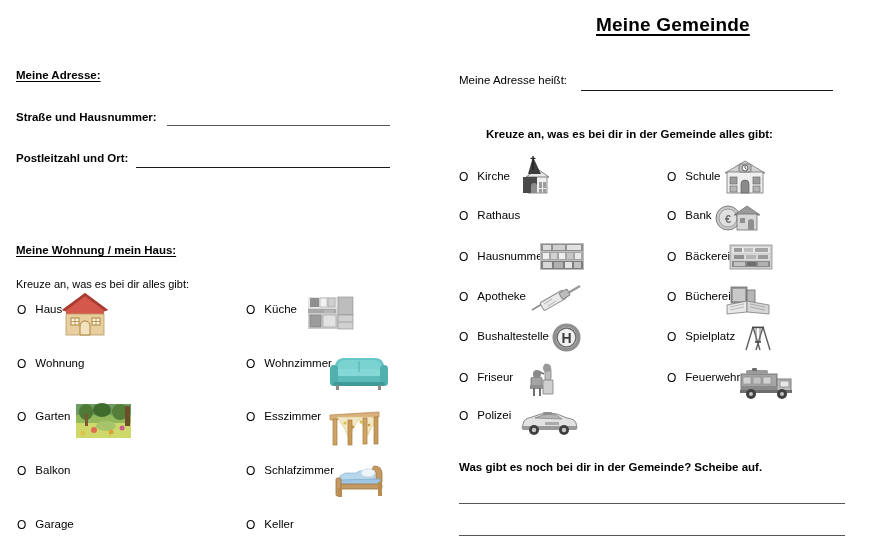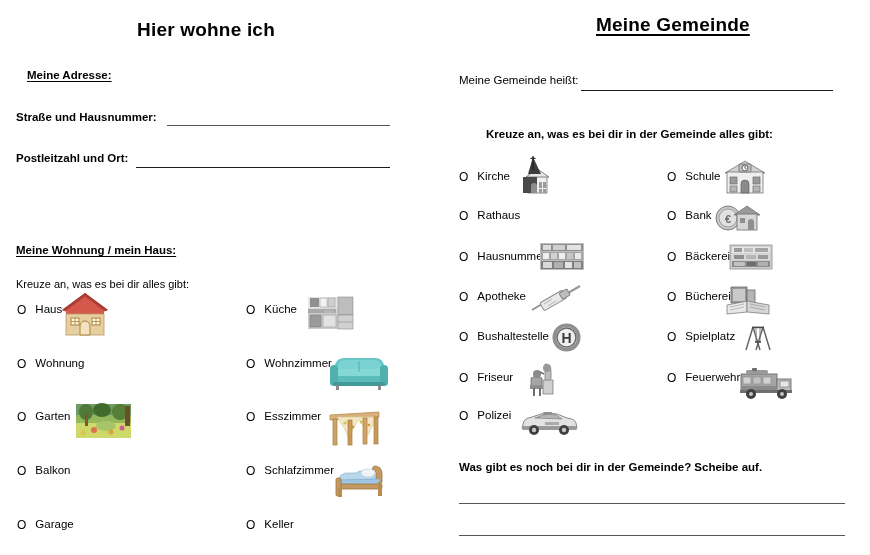--- a/index.html
+++ b/index.html
@@ -104,23 +104,22 @@
   
   svg { display: block; overflow: visible; }
 </style>
 </head>
 <body>
 
 <div class="page">
 
   <div class="col col-left">
 
-    <div class="abs title" style="left:137px; top:19px;">Hier wohne ich</div>
-
-    <div class="abs heading" style="left:16px; top:69px;margin-left:11px;">Meine Adresse:</div>
+
+    <div class="abs heading" style="left:16px; top:69px;">Meine Adresse:</div>
 
     <div class="abs label-bold" style="left:16px; top:111px;text-align:center;">Straße und Hausnummer:</div>
     <div class="rule thin" style="left:167px; top:125px; width:223px;"></div>
 
     <div class="abs label-bold" style="left:16px; top:152px;">Postleitzahl und Ort:</div>
     <div class="rule" style="left:136px; top:167px; width:254px;"></div>
 
     <div class="abs heading" style="left:16px; top:244px;">Meine Wohnung / mein Haus:</div>
 
     <div class="abs prompt" style="left:16px; top:278px;">Kreuze an, was es bei dir alles gibt:</div>
@@ -269,21 +268,21 @@
     <div class="item" style="left:246px; top:519px;">
       <span class="circle">O</span>
       <span class="txt">Keller</span>
     </div>
   </div>
 
   <div class="col col-right">
 
     <div class="abs title title-underline" style="left:161px; top:14px;">Meine Gemeinde</div>
 
-    <div class="abs label-plain" style="left:24px; top:74px;">Meine Gemeinde heißt:</div>
+    <div class="abs label-plain" style="left:24px; top:74px;">Meine Adresse heißt:</div>
     <div class="rule" style="left:146px; top:90px; width:252px;"></div>
 
     <div class="abs prompt-bold" style="left:24px; top:128px;padding-left:27px;">Kreuze an, was es bei dir in der Gemeinde alles gibt:</div>
 
     <div class="item" style="left:24px; top:171px;">
       <span class="circle">O</span>
       <span class="txt">Kirche</span>
     </div>
     <div class="pic" style="left:84px; top:156px;">
       <svg width="38" height="38" viewBox="0 0 38 38">

